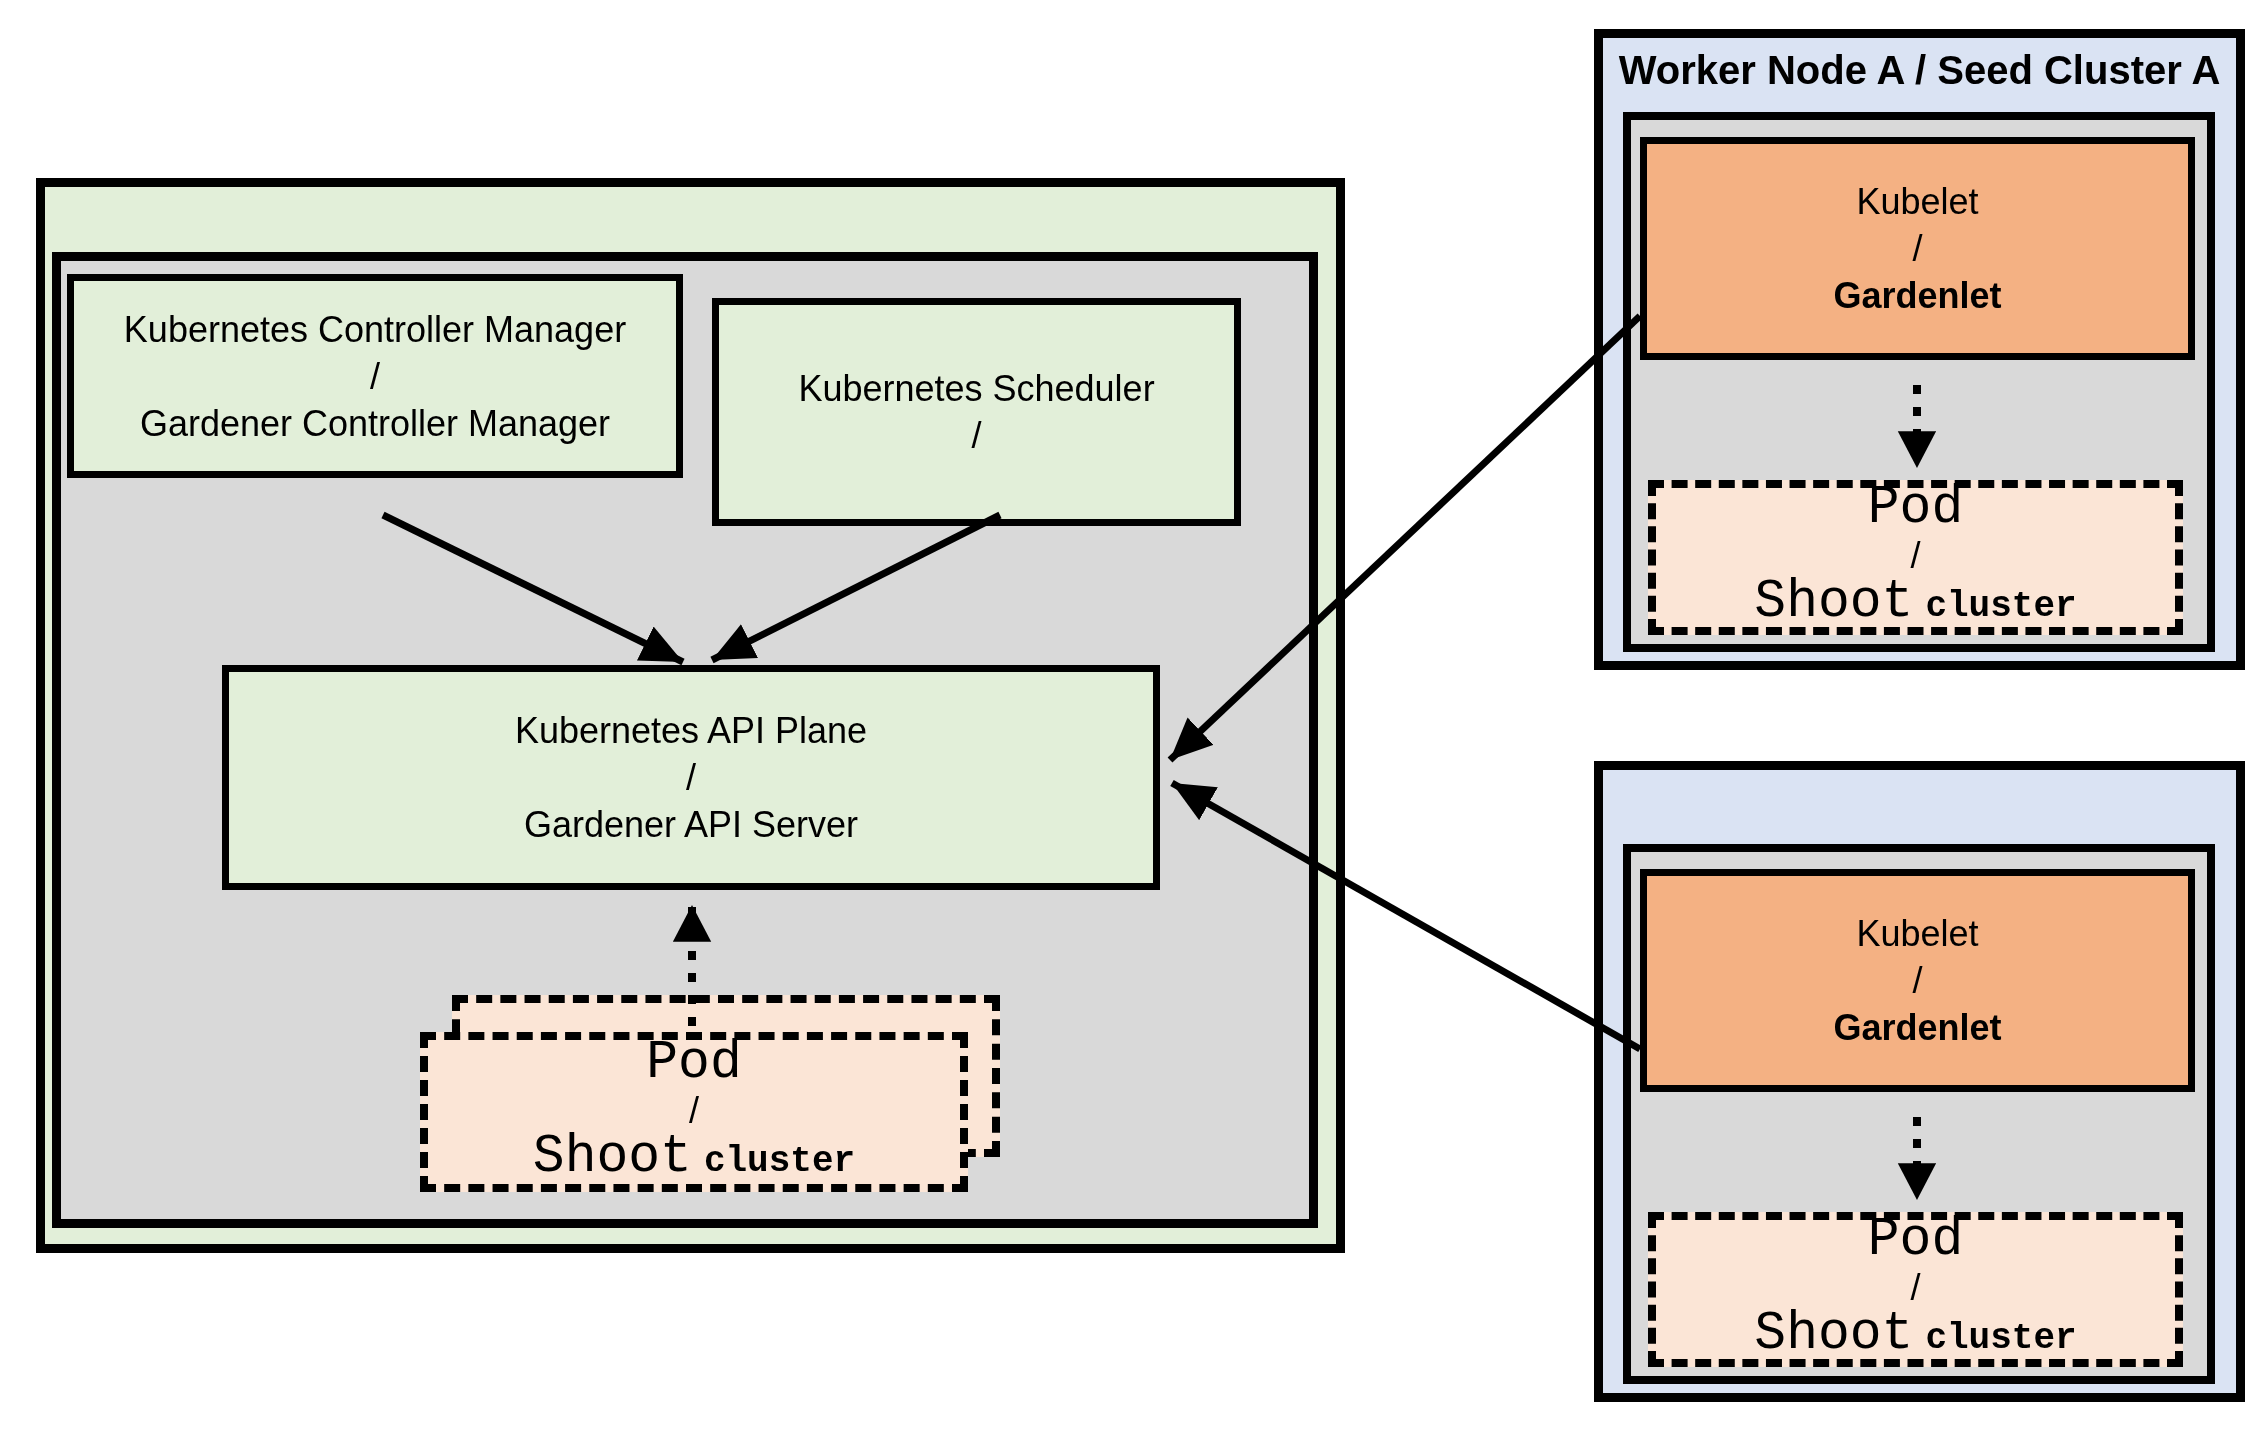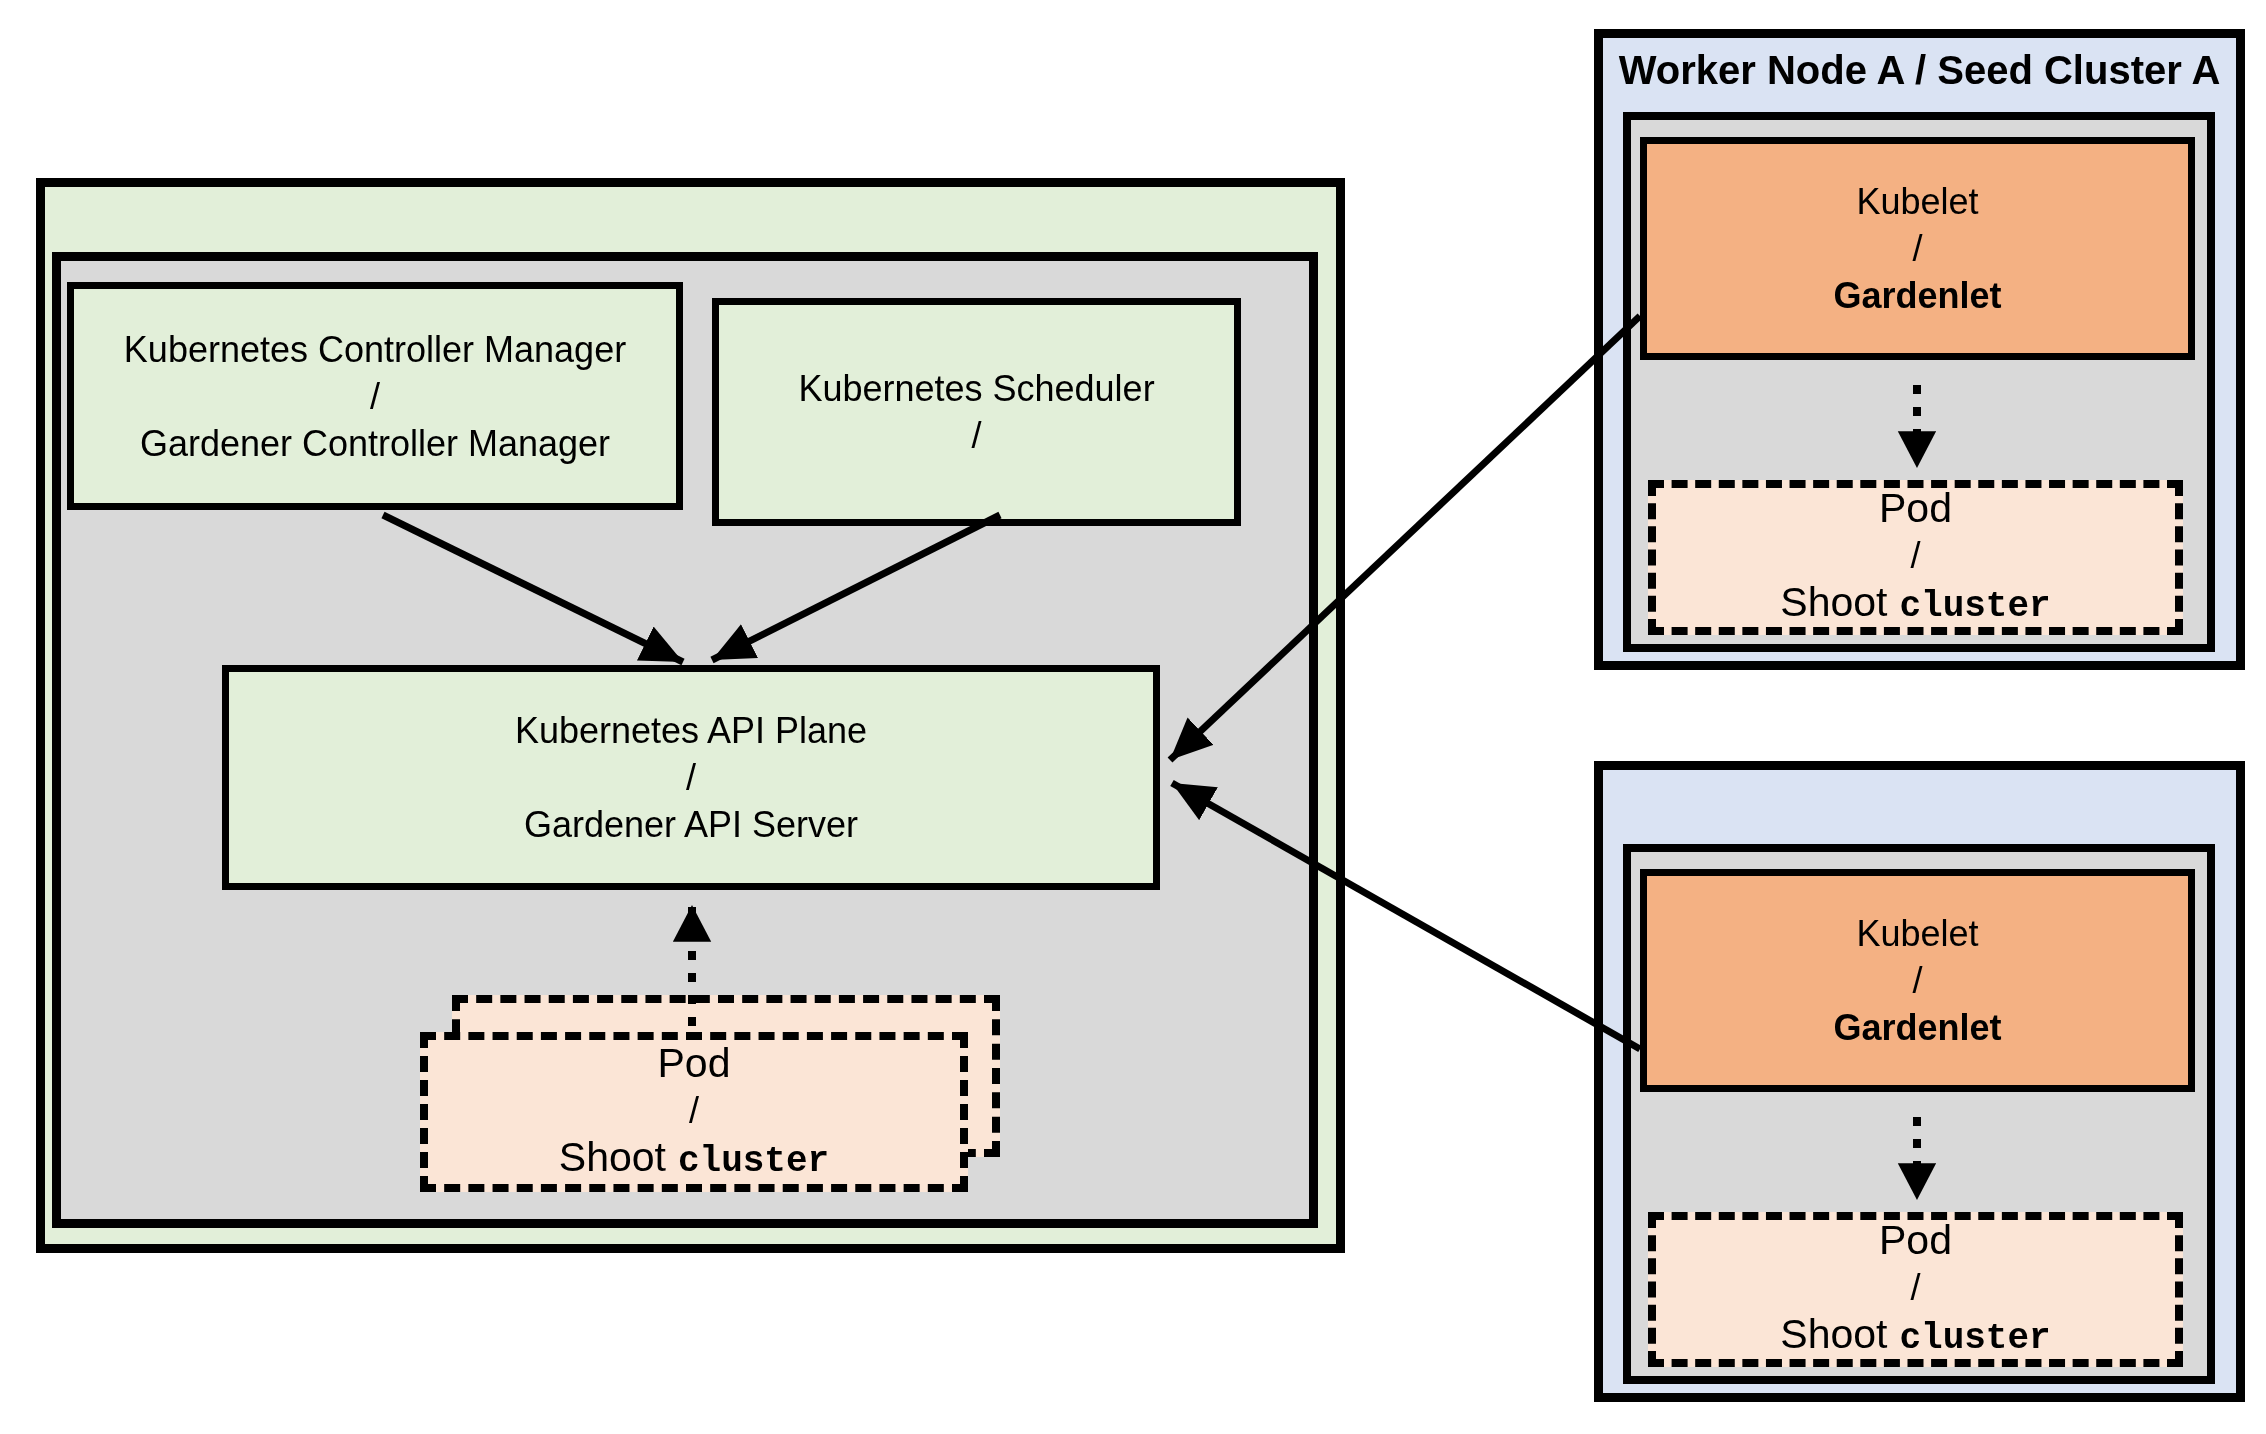--- a/index.html
+++ b/index.html
@@ -21,38 +21,38 @@
   .fill-green{background:#e2efd9;}
   .fill-gray{background:#d9d9d9;}
   .fill-blue{background:#dae3f3;}
   .fill-orange{background:#f4b183;text-align:center;}
   .fill-peach{background:#fbe5d6;}
   .border9{border-width:9px;}
   .border8{border-width:8px;}
   .dashedbox{border:8px dashed #000;}
   .label{font-size:36px;line-height:47px;}
   .label .bold{font-weight:700;}
-  .mono{font-family:Liberation Sans, sans-serif;font-size:41px;}
+  .mono{font-family:Liberation Mono, monospace;font-size:53px;}
   .cluster-sans{font-family:Liberation Mono, monospace;font-weight:600;font-size:36px;margin-left:12px;}
   .panel-title{font-size:40px;line-height:52px;white-space:nowrap;font-weight:bold;}
   #cp-title{left:42px;top:190px;}
   .worker-title{width:651px;text-align:center;}
   svg.overlay{position:absolute;left:0;top:0;pointer-events:none;}
 </style>
 </head>
 <body>
 
 <div id="canvas">
 
   <div class="abs box fill-green border9" style="left:36px;top:178px;width:1309px;height:1075px;"></div>
 
 
   <div class="abs box fill-gray border9" style="left:52px;top:252px;width:1266px;height:976px;"></div>
 
-  <div class="abs box fill-green label" style="left:67px;top:282px;width:616px;height:228px;text-align:center;">
+  <div class="abs box fill-green label" style="left:67px;top:274px;width:616px;height:204px;text-align:center;">
     <div>Kubernetes Controller Manager</div>
     <div>/</div>
     <div>Gardener Controller Manager</div>
   </div>
 
   <div class="abs box fill-green label" style="left:712px;top:298px;width:529px;height:228px;text-align:right;">
     <div>Kubernetes Scheduler</div>
     <div>/</div>
   </div>
 

